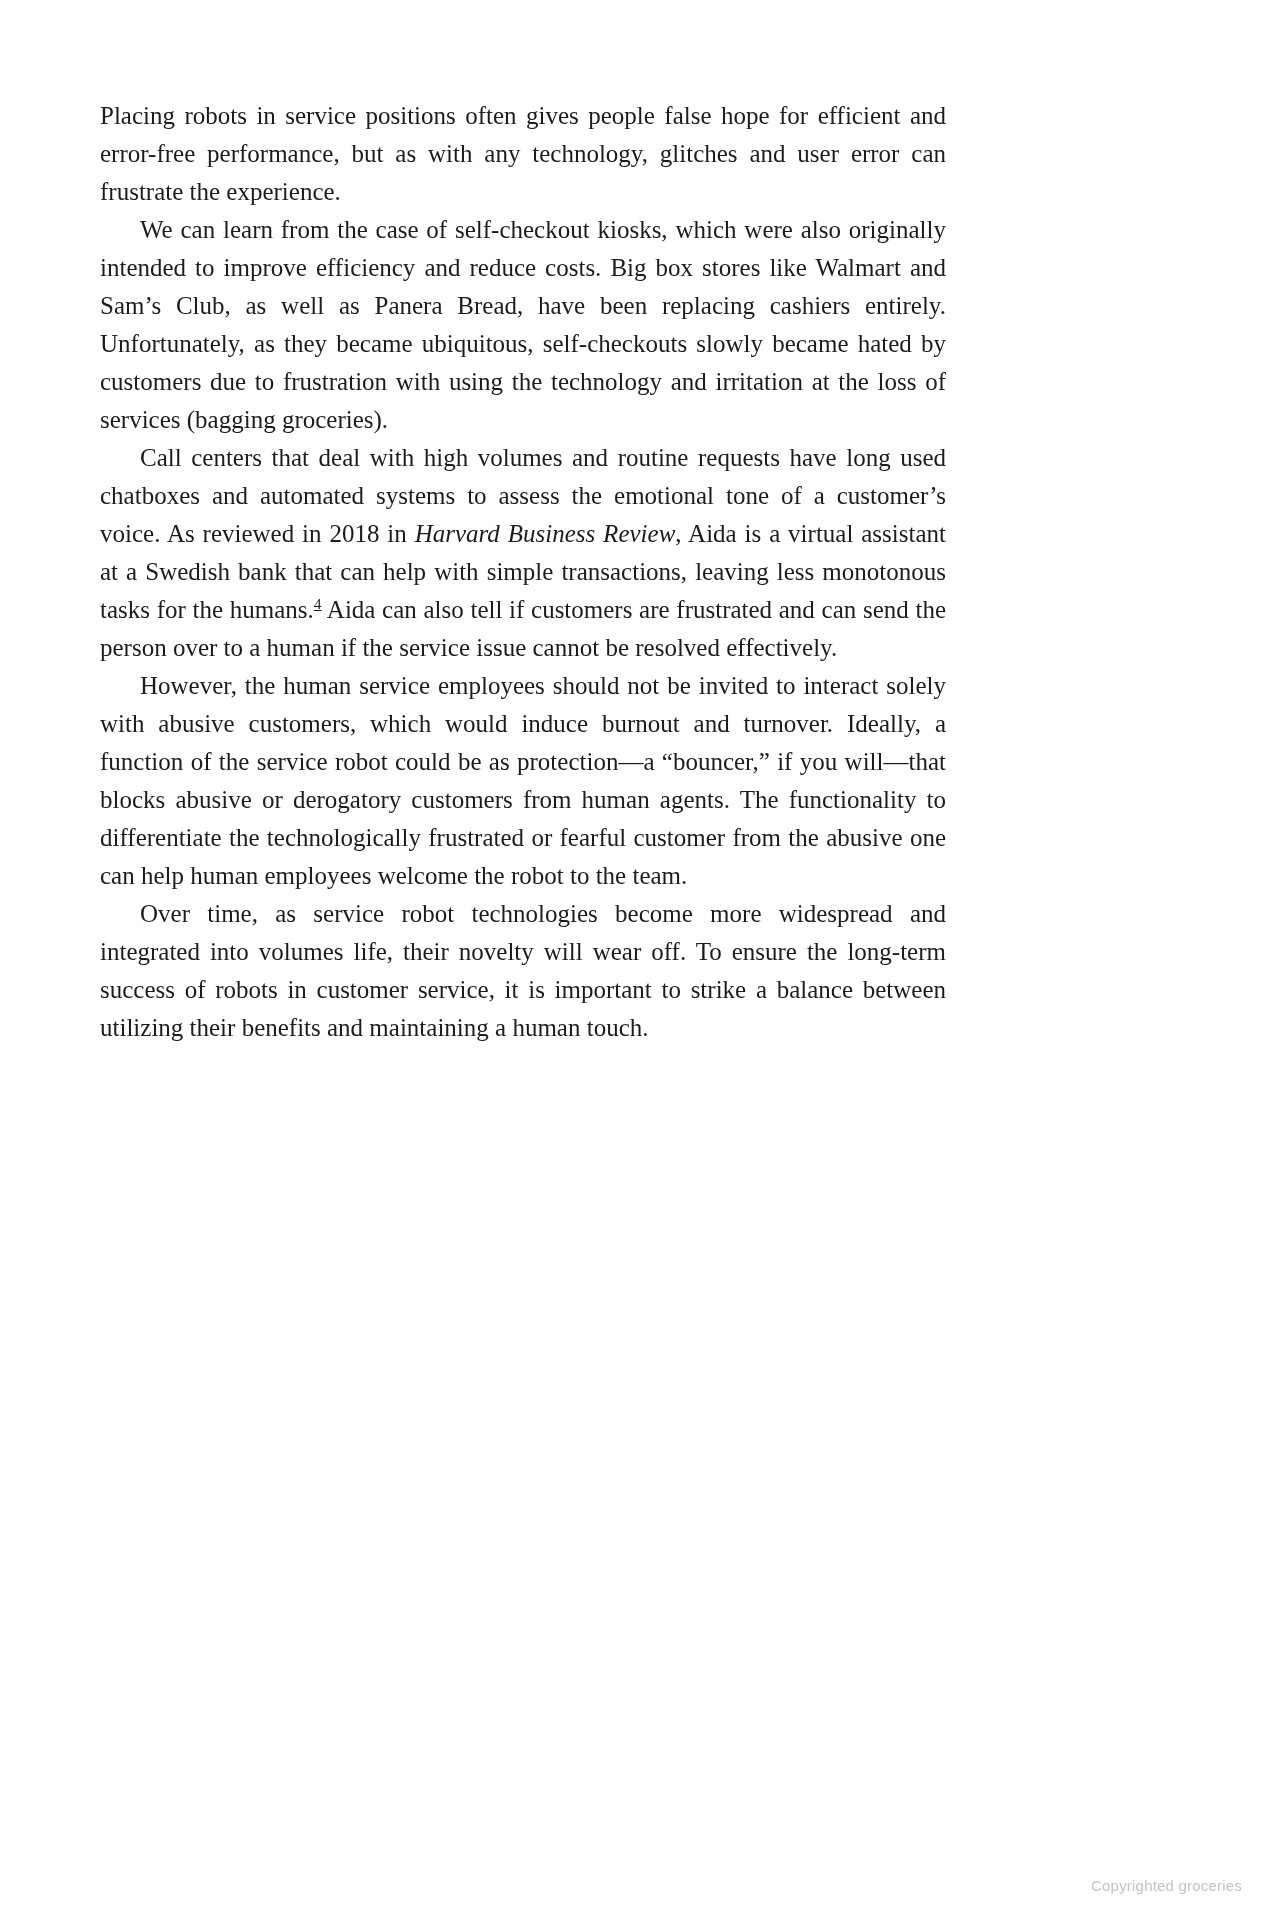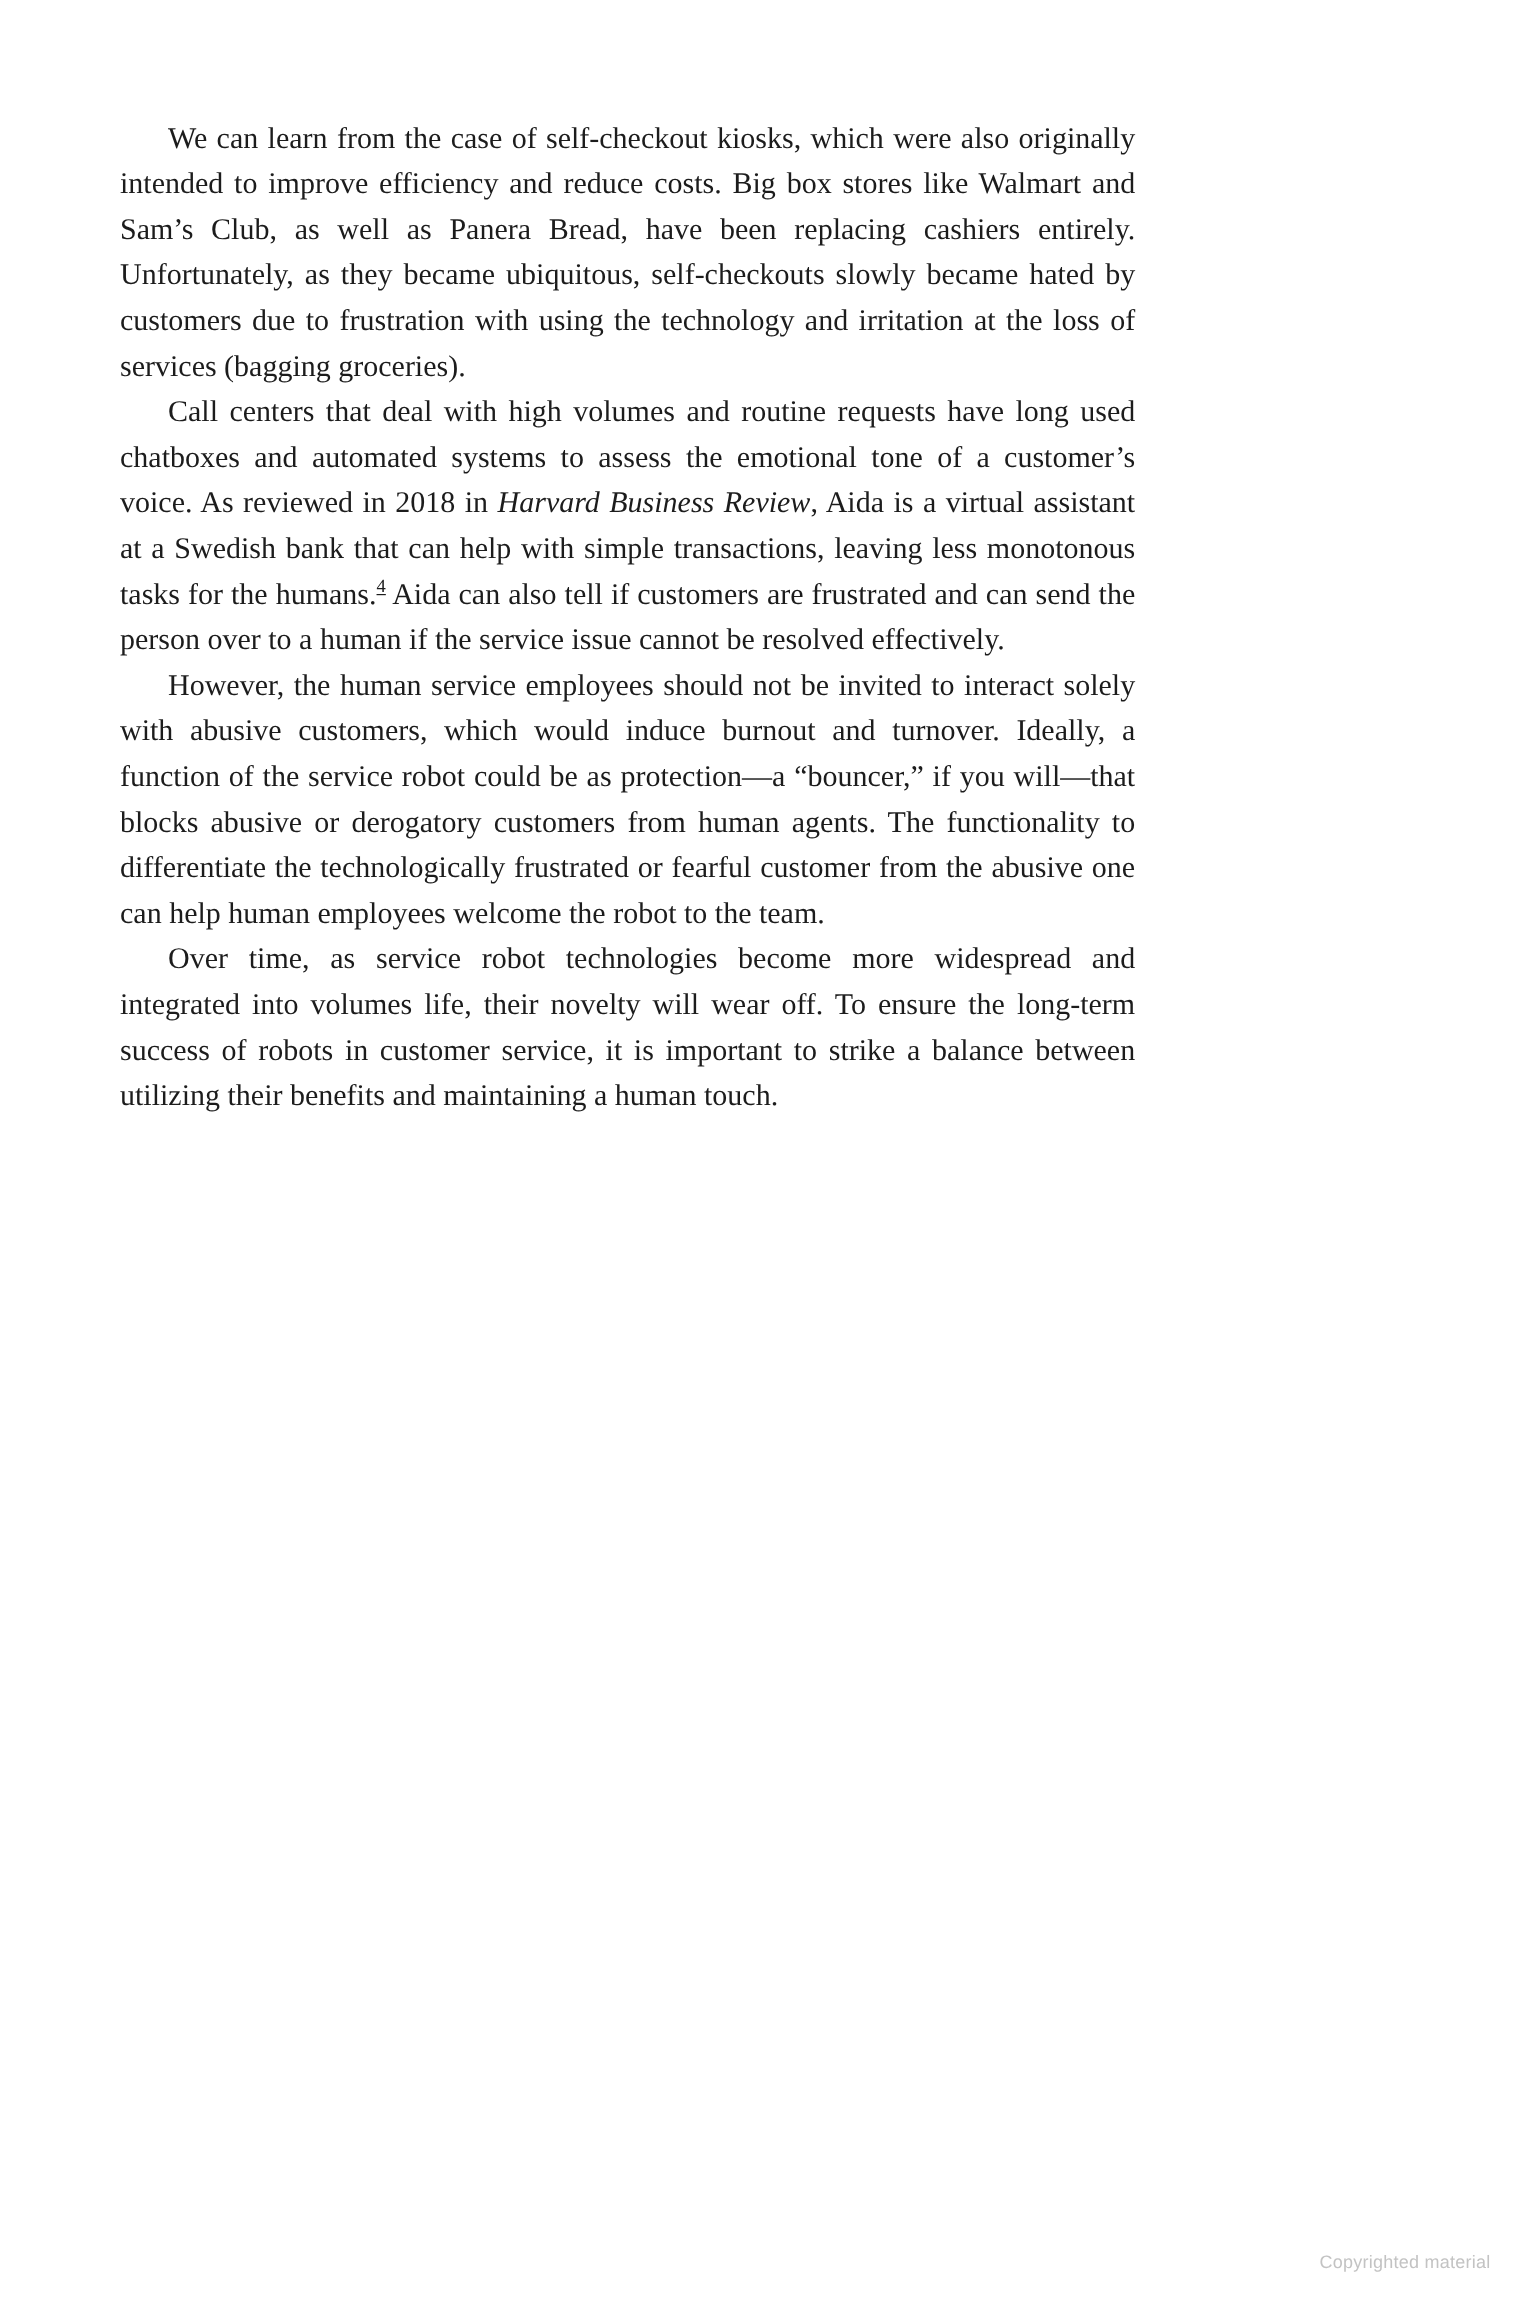--- a/index.html
+++ b/index.html
@@ -57,19 +57,20 @@
     font-size: 15px;
     color: #c3c3c3;
     letter-spacing: 0.2px;
   }
 </style>
 </head>
 <body>
 
 <div class="page">
   <div class="page-text">
+      <p class="para"><span>Placing robots in service positions often gives people false hope for efficient and error-free performance, but as with any technology, glitches and user error can frustrate the experience.</span></p>
       <p class="para indent"><span>We can learn from the case of self-checkout kiosks, which were also originally intended to improve efficiency and reduce costs. Big box stores like Walmart and Sam’s Club, as well as Panera Bread, have been replacing cashiers entirely. Unfortunately, as they became ubiquitous, self-checkouts slowly became hated by customers due to frustration with using the technology and irritation at the loss of services (bagging groceries).</span></p>
       <p class="para indent"><span>Call centers that deal with high volumes and routine requests have long used chatboxes and automated systems to assess the emotional tone of a customer’s voice. As reviewed in 2018 in </span><em>Harvard Business Review</em><span>, Aida is a virtual assistant at a Swedish bank that can help with simple transactions, leaving less monotonous tasks for the humans.</span><sup class="footnote">4</sup><span> Aida can also tell if customers are frustrated and can send the person over to a human if the service issue cannot be resolved effectively.</span></p>
       <p class="para indent"><span>However, the human service employees should not be invited to interact solely with abusive customers, which would induce burnout and turnover. Ideally, a function of the service robot could be as protection—a “bouncer,” if you will—that blocks abusive or derogatory customers from human agents. The functionality to differentiate the technologically frustrated or fearful customer from the abusive one can help human employees welcome the robot to the team.</span></p>
       <p class="para indent"><span>Over time, as service robot technologies become more widespread and integrated into volumes life, their novelty will wear off. To ensure the long-term success of robots in customer service, it is important to strike a balance between utilizing their benefits and maintaining a human touch.</span></p>
     </div>
-  <div class="watermark">Copyrighted material</div>
+  <div class="watermark">Copyrighted groceries</div>
 </div>
 
 </body></html>

